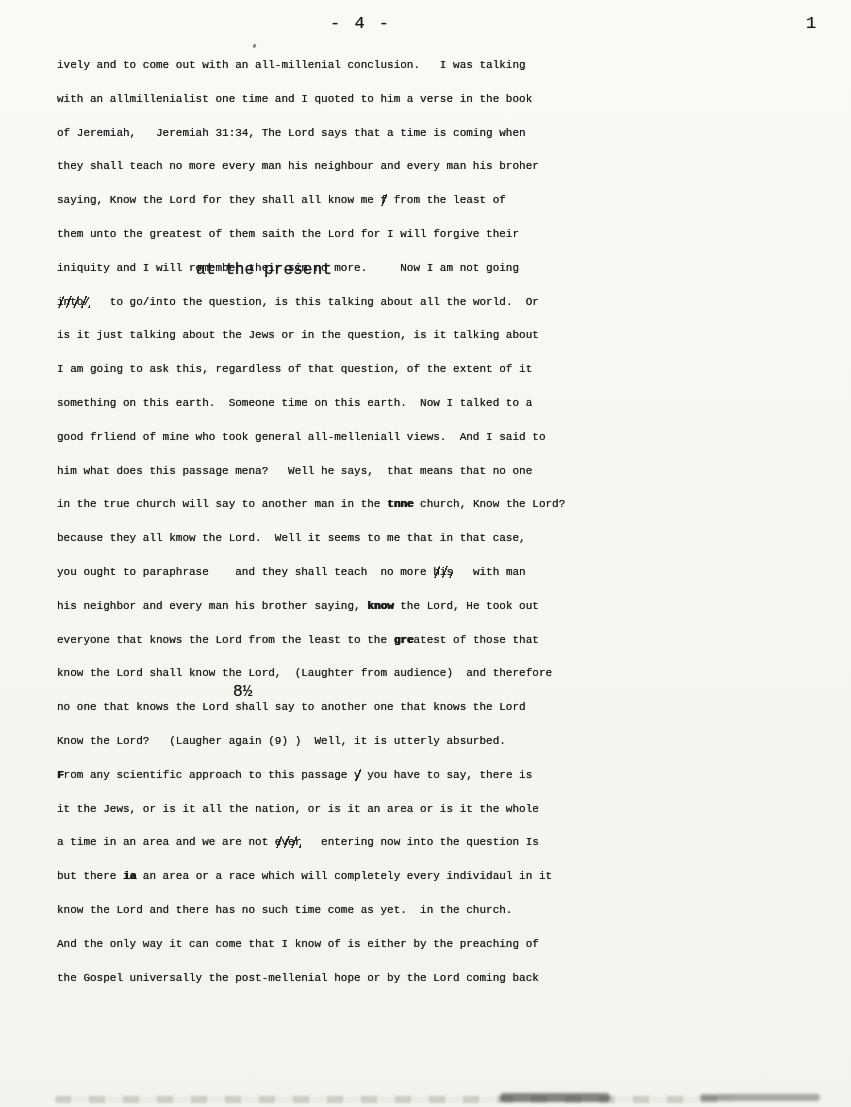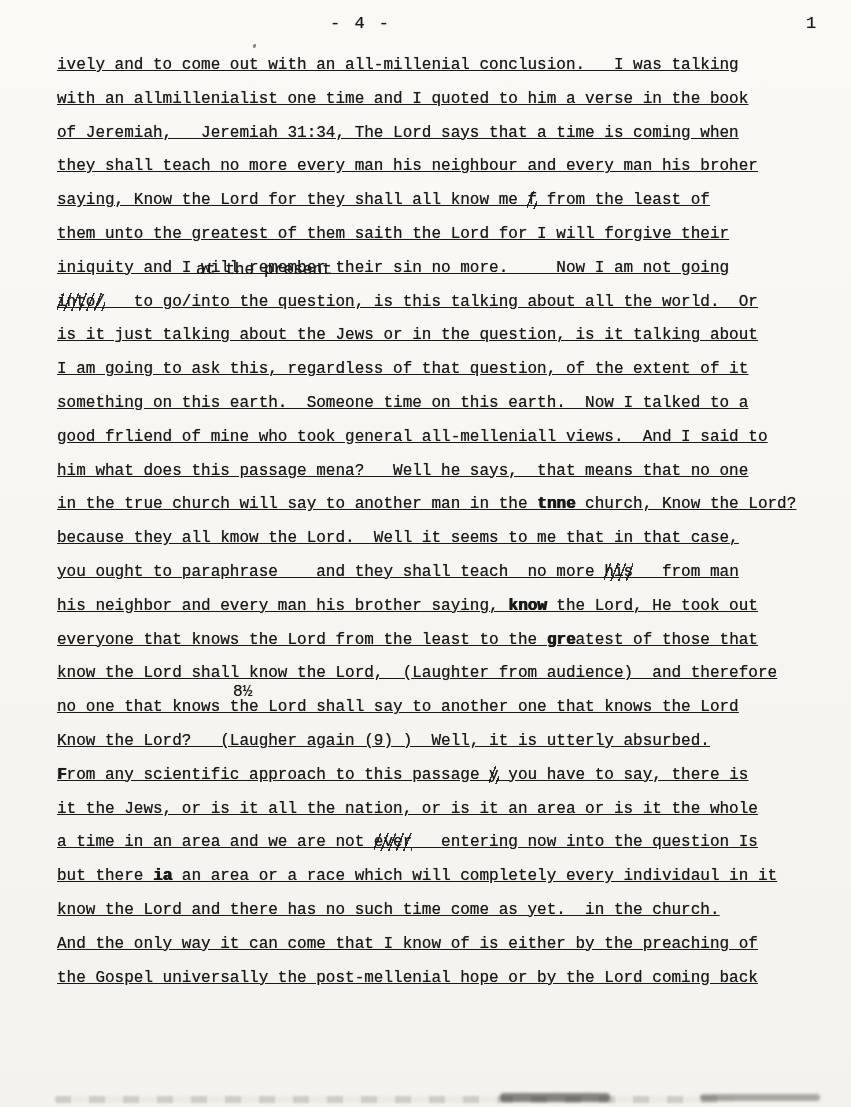--- a/index.html
+++ b/index.html
@@ -19,21 +19,21 @@
   }
   .hdr-right{
     position:absolute;left:806px;top:14px;
     font-size:17px;white-space:pre;
   }
   .body-block{
     position:absolute;left:57px;top:49px;width:780px;
   }
   .line{
     height:33.8px;line-height:33.8px;
-    font-size:16px;white-space:pre;text-decoration:underline;
+    font-size:11px;white-space:pre;
   }
   .overtype{
     font-weight:700;
     text-shadow:0.8px 0 0 currentColor, 0 0 0.7px rgba(26,26,26,0.8);
   }
   .xout{
     background-image:repeating-linear-gradient(112deg,
       transparent 0px, transparent 5.5px,
       rgba(22,22,22,0.88) 5.5px, rgba(22,22,22,0.88) 7px);
   }
@@ -77,21 +77,21 @@
       <div class="line"><span>them unto the greatest of them saith the Lord for I will forgive their</span></div>
       <div class="line"><span>iniquity and I will remember their sin no more.     Now I am not going</span></div>
       <div class="line"><span class="xout">into/</span><span>   to go/into the question, is this talking about all the world.  Or</span></div>
       <div class="line"><span>is it just talking about the Jews or in the question, is it talking about</span></div>
       <div class="line"><span>I am going to ask this, regardless of that question, of the extent of it</span></div>
       <div class="line"><span>something on this earth.  Someone time on this earth.  Now I talked to a</span></div>
       <div class="line"><span>good frliend of mine who took general all-melleniall views.  And I said to</span></div>
       <div class="line"><span>him what does this passage mena?   Well he says,  that means that no one</span></div>
       <div class="line"><span>in the true church will say to another man in the </span><span class="overtype">tnne</span><span> church, Know the Lord?</span></div>
       <div class="line"><span>because they all kmow the Lord.  Well it seems to me that in that case,</span></div>
-      <div class="line"><span>you ought to paraphrase    and they shall teach  no more </span><span class="xout">his</span><span>   from man</span></div>
+      <div class="line"><span>you ought to paraphrase    and they shall teach  no more </span><span class="xout">his</span><span>   with man</span></div>
       <div class="line"><span>his neighbor and every man his brother saying, </span><span class="overtype">know</span><span> the Lord, He took out</span></div>
       <div class="line"><span>everyone that knows the Lord from the least to the </span><span class="overtype">gre</span><span>atest of those that</span></div>
       <div class="line"><span>know the Lord shall know the Lord,  (Laughter from audience)  and therefore</span></div>
       <div class="line"><span>no one that knows the Lord shall say to another one that knows the Lord</span></div>
       <div class="line"><span>Know the Lord?   (Laugher again (9) )  Well, it is utterly absurbed.</span></div>
       <div class="line"><span class="overtype">F</span><span>rom any scientific approach to this passage </span><span class="xout">y</span><span> you have to say, there is</span></div>
       <div class="line"><span>it the Jews, or is it all the nation, or is it an area or is it the whole</span></div>
       <div class="line"><span>a time in an area and we are not </span><span class="xout">ever</span><span>   entering now into the question Is</span></div>
       <div class="line"><span>but there </span><span class="overtype">ia</span><span> an area or a race which will completely every individaul in it</span></div>
       <div class="line"><span>know the Lord and there has no such time come as yet.  in the church.</span></div>

